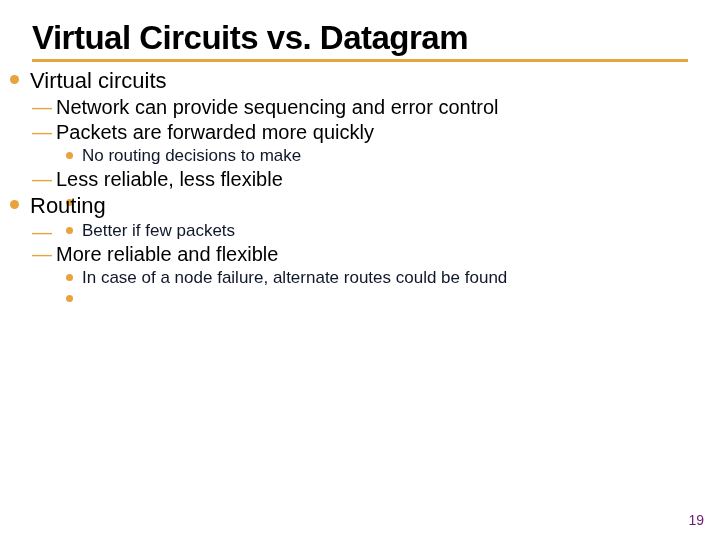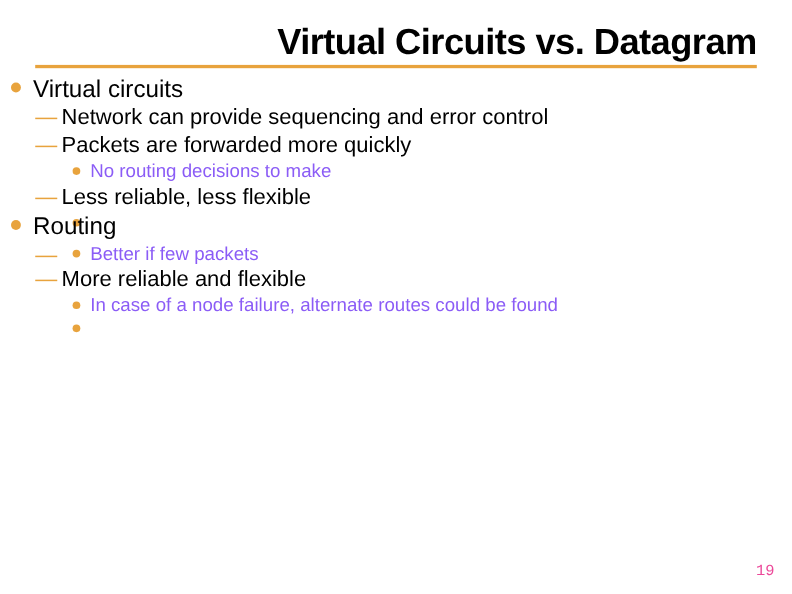--- a/index.html
+++ b/index.html
@@ -12,21 +12,20 @@
     overflow: hidden;
   }
   .slide {
     width: 100%;
     height: 100%;
     padding: 20px 0 0 0;
     position: relative;
   }
   .title-wrap {
     padding: 0 32px;
-    text-align: right;
   }
   .title {
     font-weight: 900;
     font-size: 33px;
     letter-spacing: -0.5px;
     color: #000;
     font-family: Arial Black, Arial, sans-serif;
     line-height: 1.1;
   }
   .underline {
@@ -66,38 +65,37 @@
     top: 0;
     color: #e8a33d;
     font-weight: normal;
     font-size: 20px;
   }
   .l3 {
     margin: 1px 0 1px 60px;
     padding-left: 18px;
     position: relative;
     font-size: 17px;
-    color: #8b5cf6;
+    color: #0f172a;
   }
   .l3 .bullet {
     position: absolute;
     left: 2px;
     top: 6px;
     width: 7px;
     height: 7px;
     background: #e8a33d;
     border-radius: 50%;
   }
   .pagenum {
     position: absolute;
     right: 16px;
     bottom: 12px;
     font-size: 14px;
-    color: #ec4899;
-    font-family: Liberation Mono, monospace;
+    color: #701a75;
   }
 </style>
 </head>
 <body>
 
 <div class="slide">
   <div class="title-wrap">
     <div class="title">Virtual Circuits vs. Datagram</div>
   </div>
   <div class="underline"></div>

